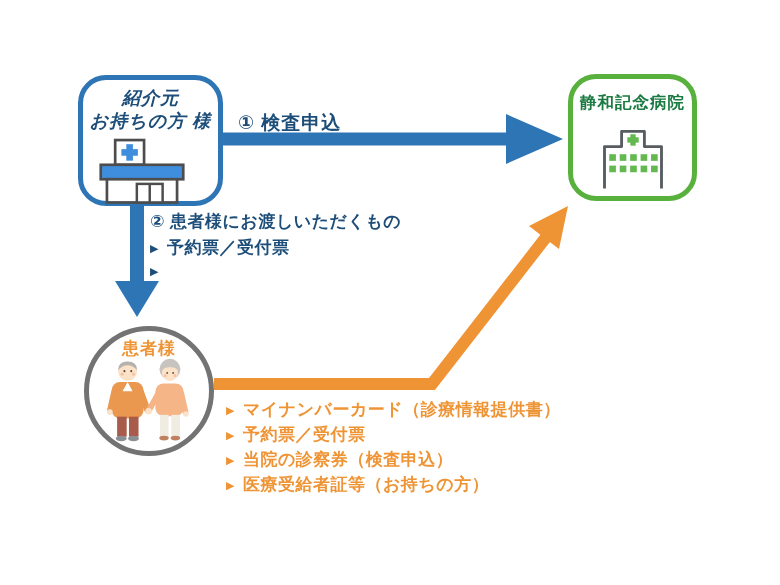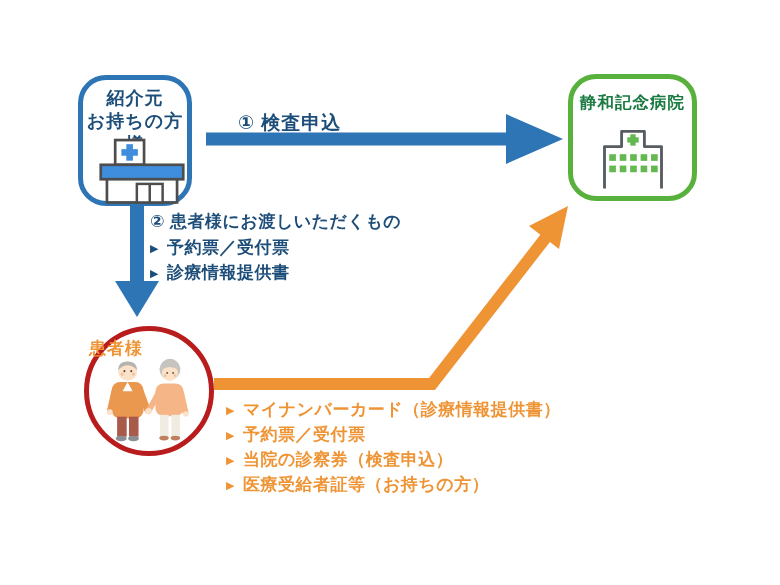--- a/index.html
+++ b/index.html
@@ -3,21 +3,21 @@
 <meta charset="utf-8">
 <style>
   html,body{margin:0;padding:0;background:#ffffff;}
   .canvas{
     position:relative;width:780px;height:585px;background:#ffffff;overflow:hidden;
     font-family:"Liberation Sans","DejaVu Sans",sans-serif;
   }
   .arrows{position:absolute;left:0;top:0;width:780px;height:585px;pointer-events:none;}
 
   .box{position:absolute;background:#fff;box-sizing:border-box;text-align:center;}
-  .box-blue{left:78px;top:75px;width:114px;height:131px;border:5px solid #2e75b6;border-radius:28px;}
+  .box-blue{left:78px;top:75px;width:145px;height:131px;border:5px solid #2e75b6;border-radius:28px;font-style:italic;}
   .box-green{left:568px;top:74px;width:129px;height:127px;border:5px solid #58b13c;border-radius:28px;}
 
   .box-title{font-weight:700;letter-spacing:1px;}
 
   .referrer-title{margin-top:7px;font-size:18px;line-height:23px;color:#1d4e79;}
   .hospital-title{margin-top:13px;font-size:16.5px;line-height:21px;color:#1b7a41;}
 
   .clinic-icon{position:absolute;left:13px;top:58px;width:92px;height:66px;}
   .hospital-icon{position:absolute;left:22px;top:46px;width:76px;height:66px;}
 
@@ -28,21 +28,21 @@
 
   .note{position:absolute;font-weight:700;letter-spacing:0.5px;}
   .step2-note{left:150px;top:210px;color:#1d4e79;font-size:17px;text-align:right;}
   .step3-note{left:226px;top:398px;color:#ef9435;font-size:17px;}
   .note-heading{line-height:24px;margin-bottom:2px;}
   .note-item{line-height:23px;display:flex;align-items:baseline;}
   .bullet{font-size:11px;margin-right:8px;position:relative;top:-1px;}
 
   .patient-circle{
     position:absolute;left:84px;top:326px;width:130px;height:130px;box-sizing:border-box;
-    border:5px solid #b91c1c;border-radius:50%;background:#fff;
+    border:5px solid #737373;border-radius:50%;background:#fff;text-align:center;
   }
   .patient-label{margin-top:6px;font-weight:700;font-size:17px;color:#ef9435;letter-spacing:1px;}
   .couple-icon{position:absolute;left:9px;top:26px;width:102px;height:92px;}
 </style>
 </head>
 <body>
 
 <div class="canvas">
 
   <svg class="arrows" viewBox="0 0 780 585" aria-hidden="true">
@@ -105,21 +105,20 @@
   </div>
 
   <div class="note step2-note">
     <div class="note-heading">② 患者様にお渡しいただくもの</div>
     <div class="note-item">
       <span class="bullet">▶</span>
       <span>予約票／受付票</span>
     </div>
     <div class="note-item">
       <span class="bullet">▶</span>
-      <span>診療情報提供書</span>
     </div>
   </div>
 
   <div class="patient-circle">
     <div class="patient-label">患者様</div>
     <svg class="couple-icon" viewBox="0 0 112 100" aria-hidden="true">
 
       <circle cx="32.5" cy="15" r="10.5" fill="#fbe2c8"></circle>
       <path d="M 22 14 Q 22 4.5 32.5 4.5 Q 43 4.5 43 14 Q 38 8.5 32.5 8.5 Q 27 8.5 22 14 Z" fill="#b6b3ae"></path>
       <circle cx="29" cy="15" r="1.1" fill="#5a4a3a"></circle>

